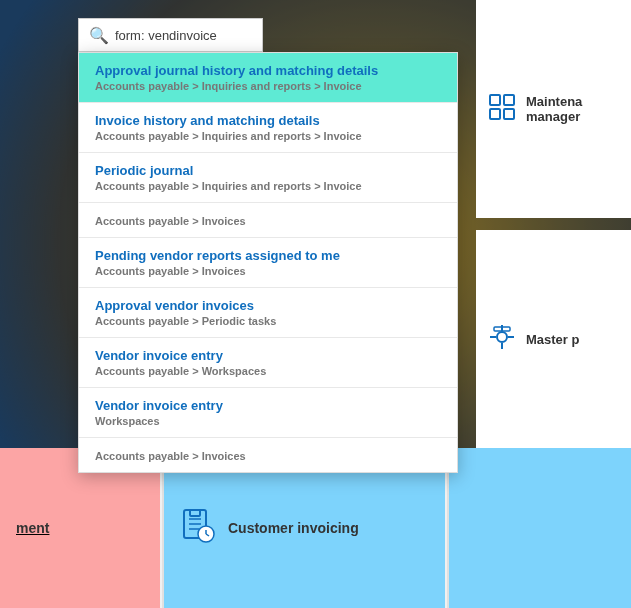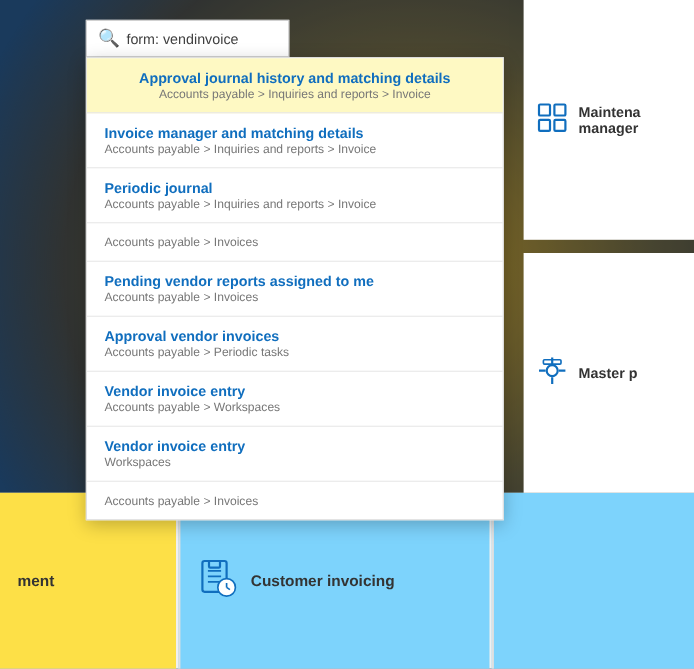--- a/index.html
+++ b/index.html
@@ -58,21 +58,22 @@
     .tile-text {
       font-size: 14px;
       font-weight: 600;
       color: #333;
     }
 
     
     .tile-left {
       width: 160px;
       min-width: 160px;
-      background: #fde047;
+      background: #fca5a5;
+      text-decoration: underline;
     }
 
     
     .search-bar {
       position: absolute;
       top: 18px;
       left: 78px;
       z-index: 10;
       display: flex;
       align-items: center;
@@ -110,34 +111,34 @@
       padding: 10px 16px 10px 16px;
       border-bottom: 1px solid #e8e8e8;
       cursor: pointer;
     }
 
     .dropdown-item:last-child {
       border-bottom: none;
     }
 
     .dropdown-item.selected {
-      background: #fef9c3;
-      text-align: center;
+      background: #5eead4;
     }
 
     .item-title {
       font-size: 13px;
       font-weight: 600;
       color: #106ebe;
     }
 
     .item-subtitle {
       font-size: 11px;
       color: #777;
       margin-top: 2px;
+      font-weight: bold;
     }
 
     
     .right-panel {
       position: absolute;
       right: 0;
       top: 0;
       bottom: 160px;
       width: 155px;
       z-index: 5;
@@ -176,21 +177,21 @@
   <span class="search-value">form: vendinvoice</span>
 </div>
 
 <div class="dropdown">
 
 <div class="dropdown-item selected">
       <div class="item-title">Approval journal history and matching details</div>
       <div class="item-subtitle">Accounts payable &gt; Inquiries and reports &gt; Invoice</div>
     </div>
     <div class="dropdown-item">
-      <div class="item-title">Invoice manager and matching details</div>
+      <div class="item-title">Invoice history and matching details</div>
       <div class="item-subtitle">Accounts payable &gt; Inquiries and reports &gt; Invoice</div>
     </div>
     <div class="dropdown-item">
       <div class="item-title">Periodic journal</div>
       <div class="item-subtitle">Accounts payable &gt; Inquiries and reports &gt; Invoice</div>
     </div>
     <div class="dropdown-item">
       <div class="item-subtitle">Accounts payable &gt; Invoices</div>
     </div>
     <div class="dropdown-item">

